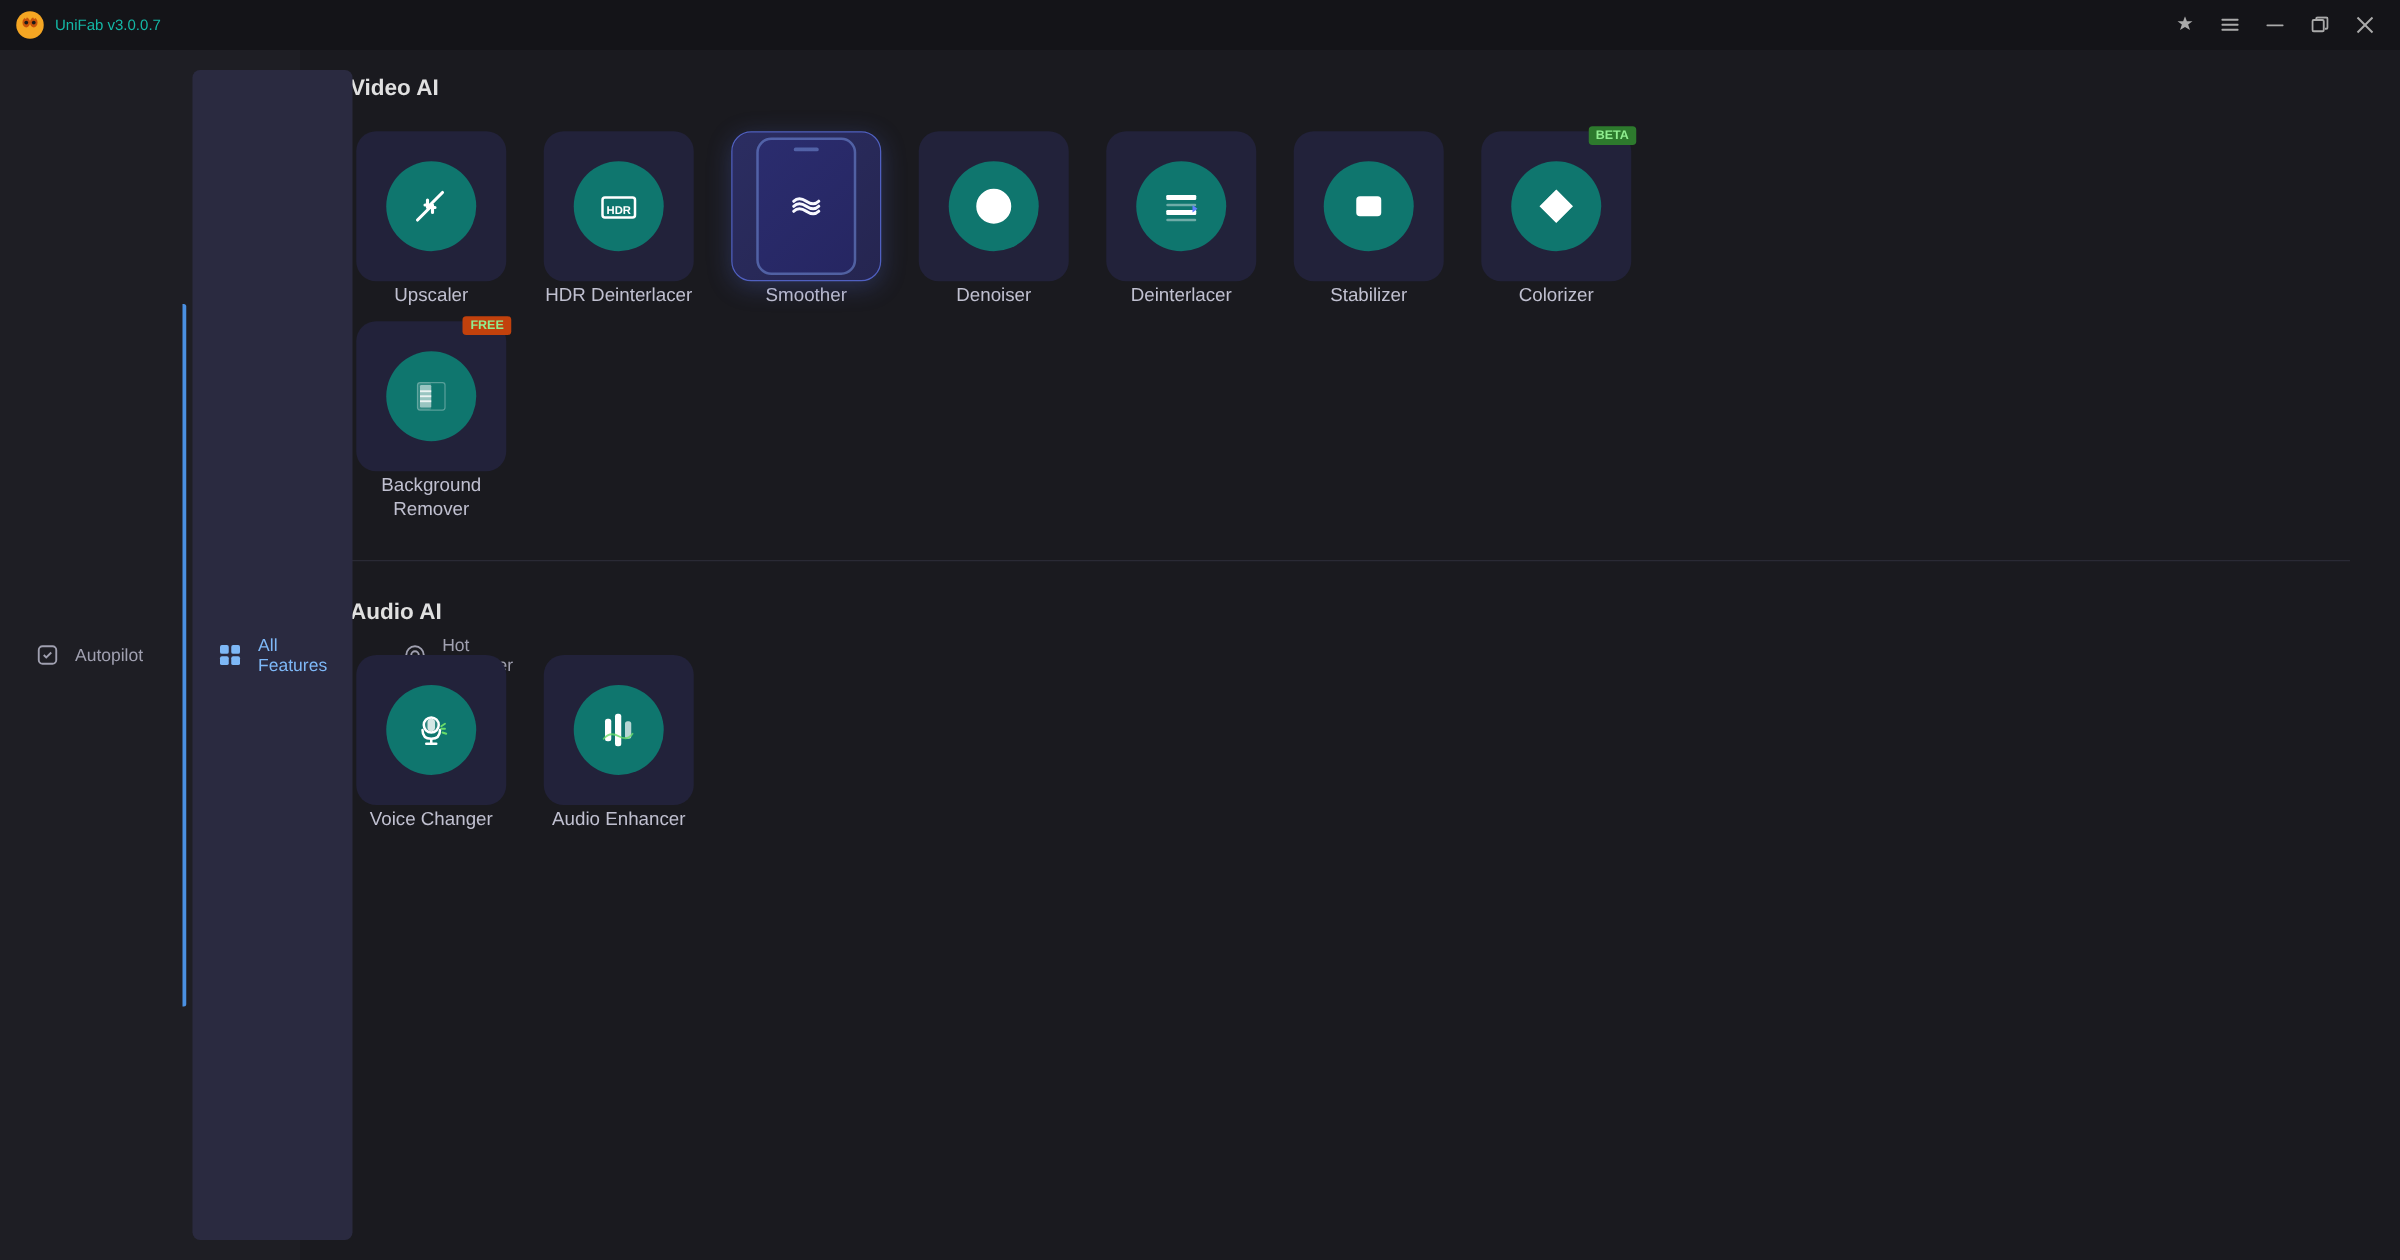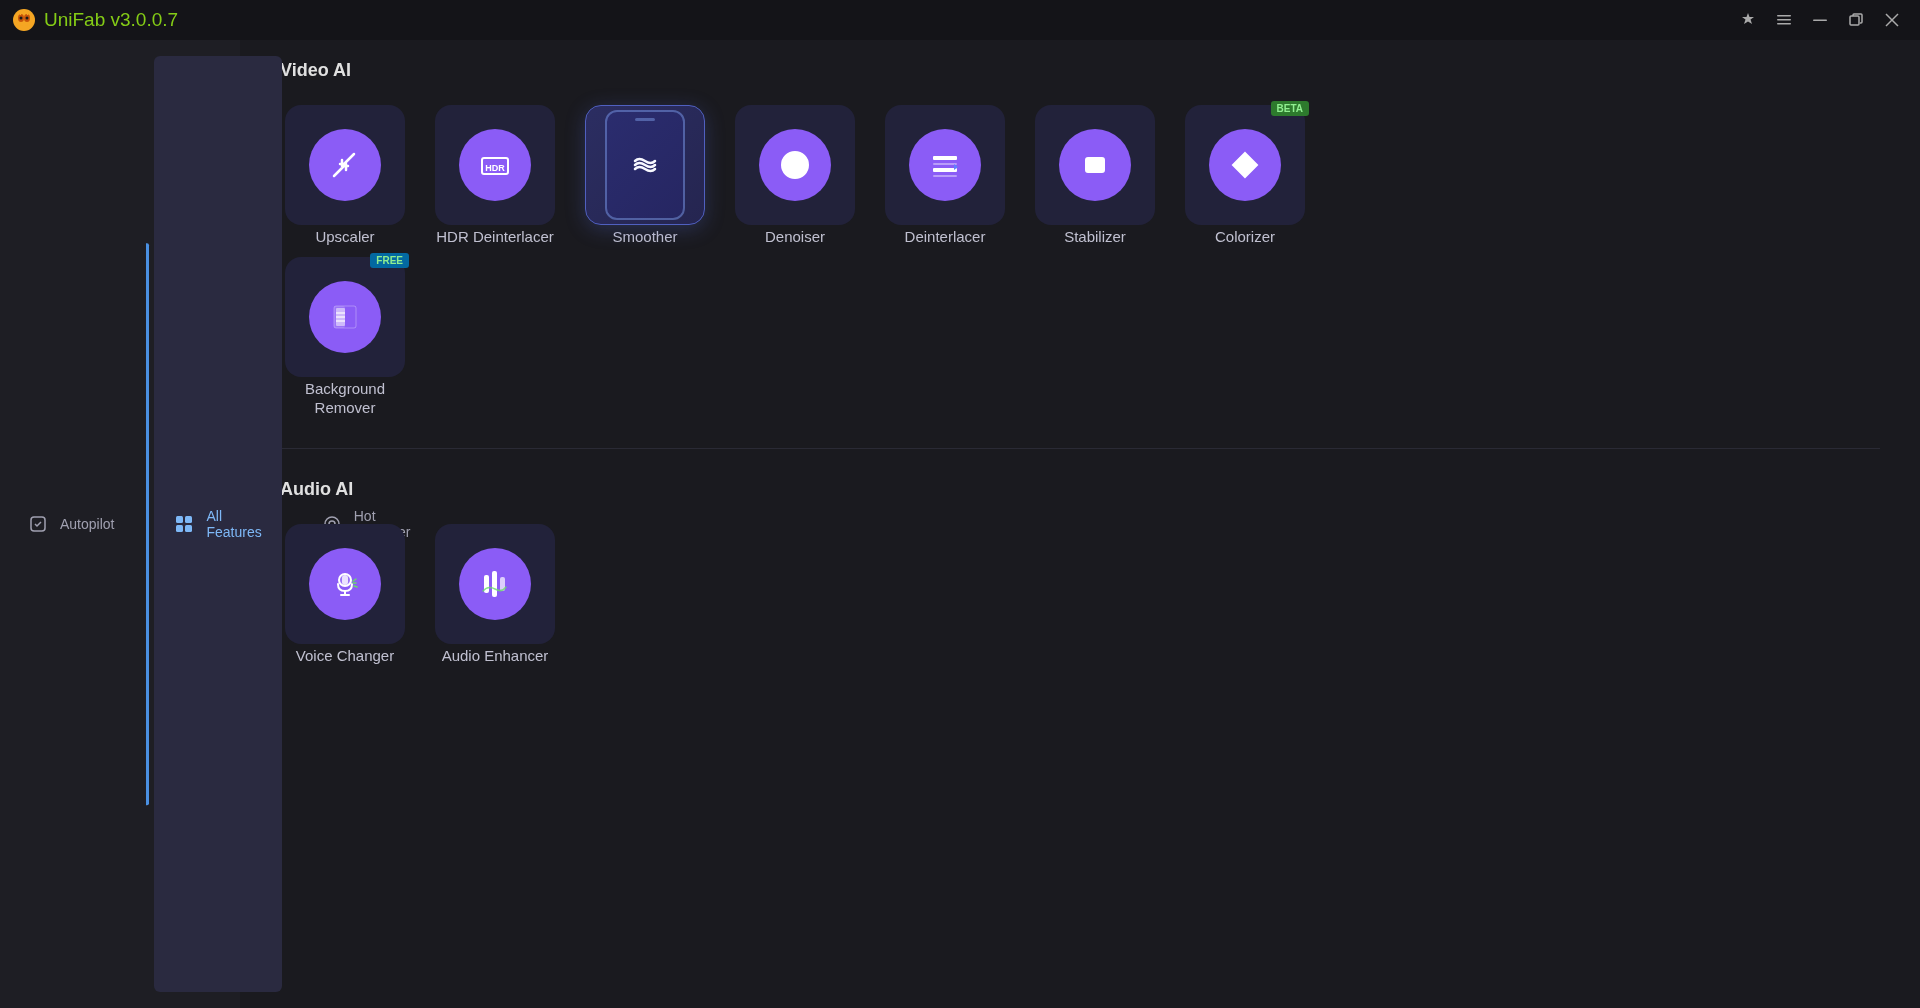--- a/index.html
+++ b/index.html
@@ -31,22 +31,22 @@
       gap: 8px;
     }
     .app-logo {
       width: 24px;
       height: 24px;
       display: flex;
       align-items: center;
       justify-content: center;
     }
     .app-title {
-      font-size: 19px;
-      color: #84cc16;
+      font-size: 12px;
+      color: #14b8a6;
       text-align: center;
     }
     .titlebar-controls {
       display: flex;
       gap: 4px;
     }
     .titlebar-btn {
       width: 32px;
       height: 28px;
       background: transparent;
@@ -182,29 +182,29 @@
     .badge {
       position: absolute;
       top: -4px;
       right: -4px;
       font-size: 10px;
       font-weight: 600;
       padding: 2px 6px;
       border-radius: 3px;
       z-index: 2;
     }
-    .badge-free { background: #0369a1; color: #90ee90; }
+    .badge-free { background: #c2410c; color: #90ee90; }
     .badge-beta { background: #2d7a2d; color: #90ee90; }
 
     
     .icon-circle {
       width: 72px;
       height: 72px;
       border-radius: 50%;
-      background: #8b5cf6;
+      background: #0f766e;
       display: flex;
       align-items: center;
       justify-content: center;
     }
     .icon-circle svg {
       width: 34px;
       height: 34px;
       fill: white;
     }
 

